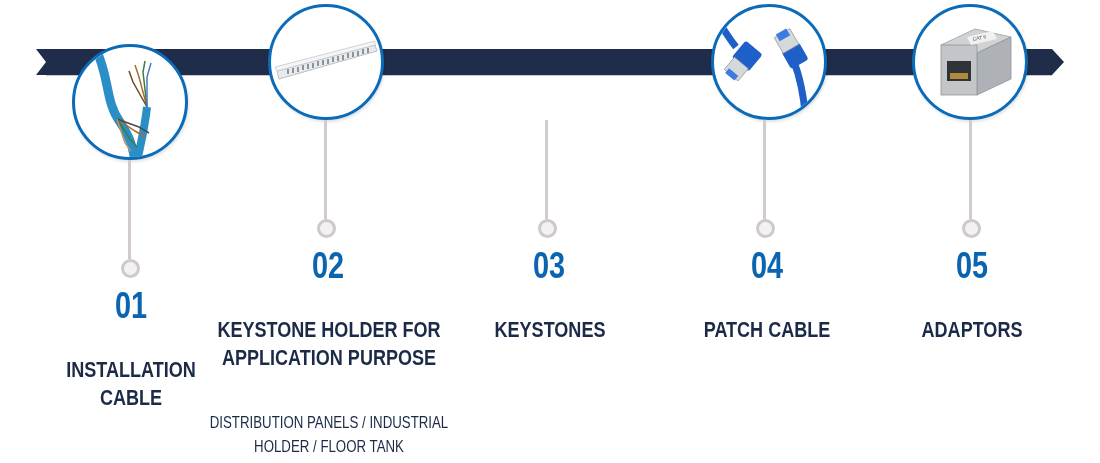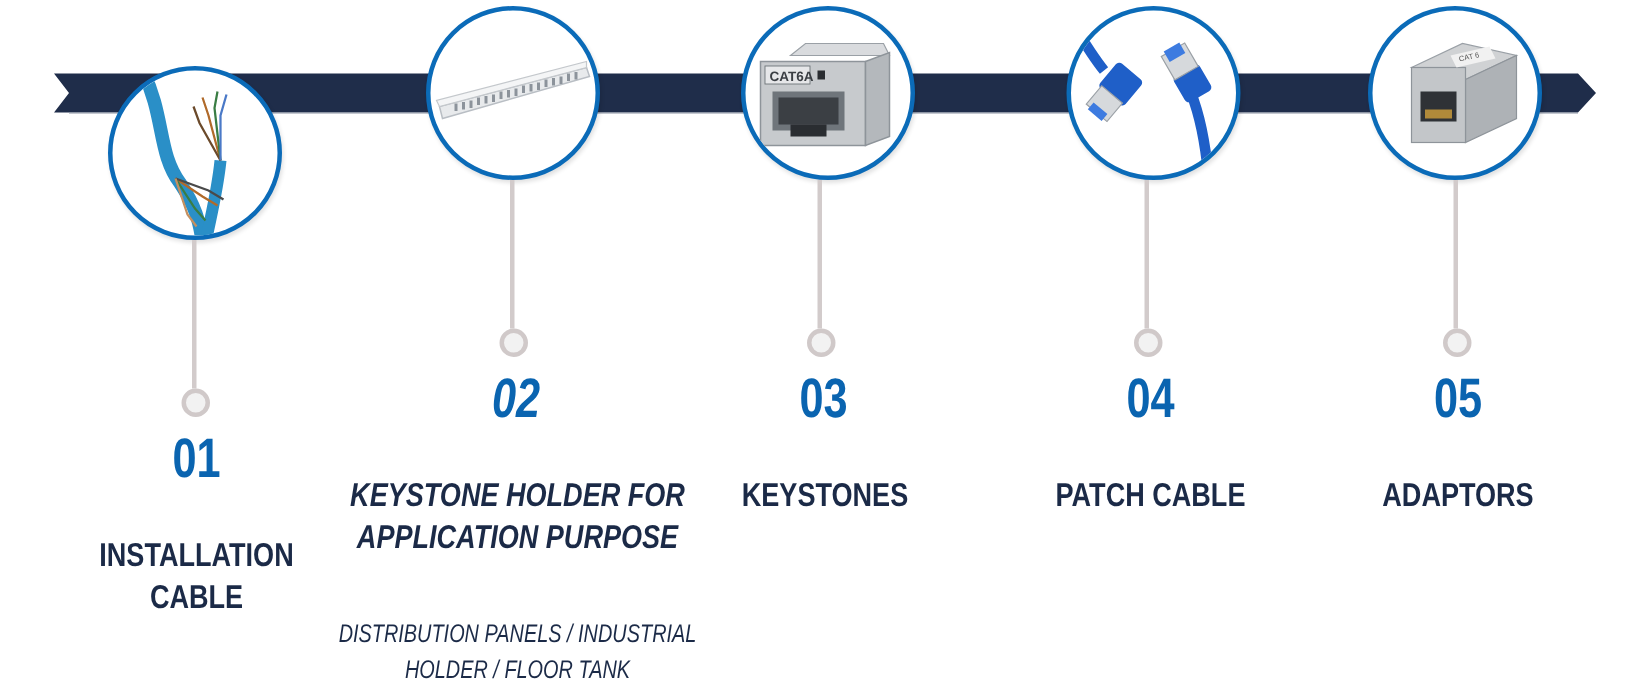--- a/index.html
+++ b/index.html
@@ -62,21 +62,21 @@
   </div>
   <div class="connector" style="left:127px;"></div>
   <div class="node" style="left:120px;"></div>
   <div class="num">01</div>
   <div class="title" style="left:-20px;">
     <span>INSTALLATION</span>
     <span>CABLE</span>
   </div>
 </div>
 
-<div class="step" style="left:215px;font-style:italic;">
+<div class="step" style="left:199px;">
   <div class="photo-circle" style="left:69px;">
     <svg viewBox="0 0 110 110">
       <polygon points="6,64 104,38 106,44 8,72" fill="#e8eaec" stroke="#b9bec4" stroke-width="1"></polygon>
       <polygon points="6,64 104,38 104,34 4,60" fill="#f4f5f6" stroke="#c4c8cc" stroke-width="0.8"></polygon>
       <g fill="#8c939b">
         <rect x="16" y="62" width="2" height="5"></rect>
           <rect x="21" y="61" width="2" height="5"></rect>
           <rect x="26" y="60" width="2" height="5"></rect>
         <rect x="31" y="58" width="2" height="5"></rect>
           <rect x="36" y="57" width="2" height="5"></rect>
@@ -102,33 +102,20 @@
     <span>KEYSTONE HOLDER FOR</span>
     <span>APPLICATION PURPOSE</span>
   </div>
   <div class="sub" style="left:-30px;">
     <span>DISTRIBUTION PANELS / INDUSTRIAL</span>
     <span>HOLDER / FLOOR TANK</span>
   </div>
 </div>
 
 <div class="step" style="left:420px;">
-  <div class="photo-circle" style="left:74px;">
-    <svg viewBox="0 0 110 110">
-      <polygon points="30,30 40,22 92,22 96,30" fill="#d9dbde" stroke="#9aa0a6" stroke-width="0.8"></polygon>
-      <rect x="10" y="34" width="70" height="56" fill="#c7cacd" stroke="#8e949a" stroke-width="1"></rect>
-      <polygon points="80,34 96,28 96,84 80,90" fill="#b4b8bc" stroke="#8e949a" stroke-width="1"></polygon>
-      <rect x="13" y="37" width="30" height="12" fill="#e6e7e9" stroke="#6d7378" stroke-width="0.6"></rect>
-      <text x="16" y="47" font-family="Liberation Sans, sans-serif" font-weight="bold" font-size="9" fill="#3b3f44">CAT6A</text>
-      <rect x="48" y="40" width="5" height="6" fill="#2a2d31"></rect>
-      <rect x="18" y="54" width="48" height="26" fill="#6f757b"></rect>
-      <rect x="22" y="58" width="40" height="18" fill="#3b3f44"></rect>
-      <rect x="30" y="76" width="24" height="8" fill="#2a2d31"></rect>
-    </svg>
-  </div>
   <div class="connector" style="left:125px;"></div>
   <div class="node" style="left:118px;"></div>
   <div class="num" style="left:-1px;">03</div>
   <div class="title" style="left:-20px;">
     <span>KEYSTONES</span>
   </div>
 </div>
 
 <div class="step" style="left:637px;">
   <div class="photo-circle" style="left:74px;">

